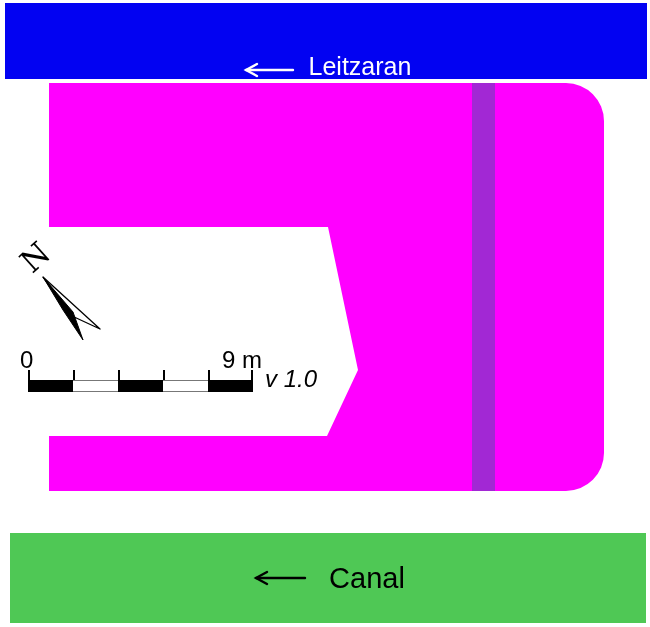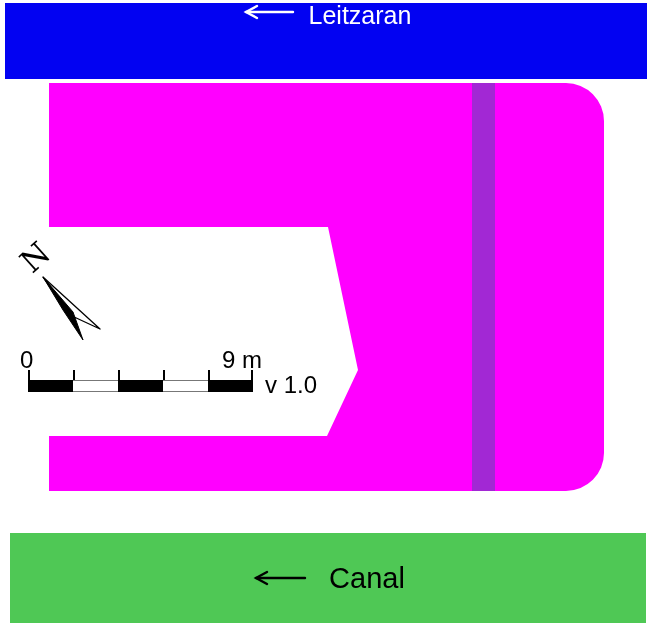--- a/index.html
+++ b/index.html
@@ -3,42 +3,42 @@
 <meta charset="utf-8">
 <style>
   html,body{margin:0;padding:0;background:#ffffff;}
   .canvas{
     position:relative;width:650px;height:627px;background:#ffffff;overflow:hidden;
     font-family:"Liberation Sans", sans-serif;
   }
   
   .river-band{
     position:absolute;left:5px;top:3px;width:642px;height:76px;
-    display:flex;align-items:flex-start;justify-content:center;gap:14px;
+    display:flex;align-items:flex-end;justify-content:center;gap:14px;
   }
   .river-band .band-label{font-size:25px;line-height:1;}
   
   .canal-band{
     position:absolute;left:10px;top:533px;width:636px;height:90px;
     display:flex;align-items:center;justify-content:center;gap:22px;
   }
   .canal-band .band-label{font-size:29px;line-height:1;}
   
   .geom{position:absolute;left:0;top:0;width:650px;height:627px;}
   
   .north-label{
     position:absolute;left:17px;top:239px;width:36px;height:36px;
     font-family:"DejaVu Serif", serif;font-size:31px;line-height:36px;text-align:center;
     transform:rotate(-42deg);transform-origin:50% 50%;color:#000;
   }
   
   .scalebar{position:absolute;left:28px;top:348px;width:300px;height:50px;font-size:24px;color:#000;}
   .sb-zero{position:absolute;left:-8px;top:0;line-height:1;}
   .sb-end{position:absolute;left:194px;top:0;line-height:1;}
-  .sb-version{position:absolute;left:237px;top:25px;line-height:1;}
+  .sb-version{position:absolute;left:237px;top:19px;line-height:1;font-style:italic;}
   .sb-bar{position:absolute;left:0;top:32px;width:225px;height:12px;display:flex;}
   .sb-seg{width:45px;height:12px;box-sizing:border-box;}
   .sb-seg.black{background:#000;}
   .sb-seg.white{background:#fff;border-top:1px solid #777;border-bottom:1px solid #777;}
   .sb-tick{position:absolute;width:2px;background:#000;}
   .sb-tick.mid{top:22px;height:10px;}
   .sb-tick.end{top:22px;height:22px;}
 </style>
 </head>
 <body>

